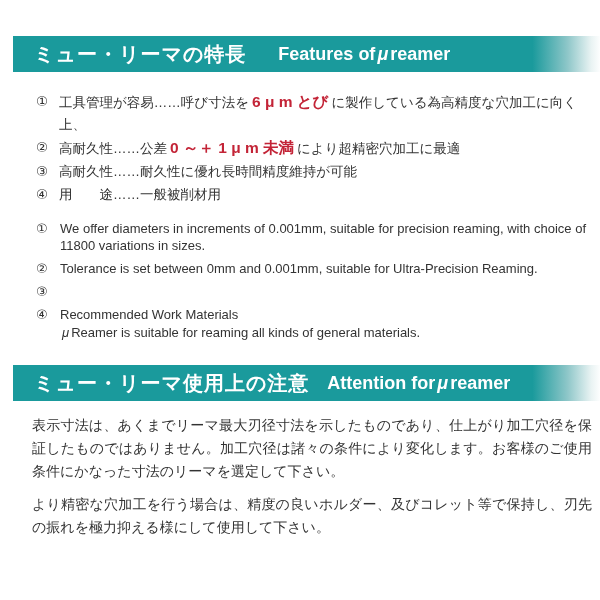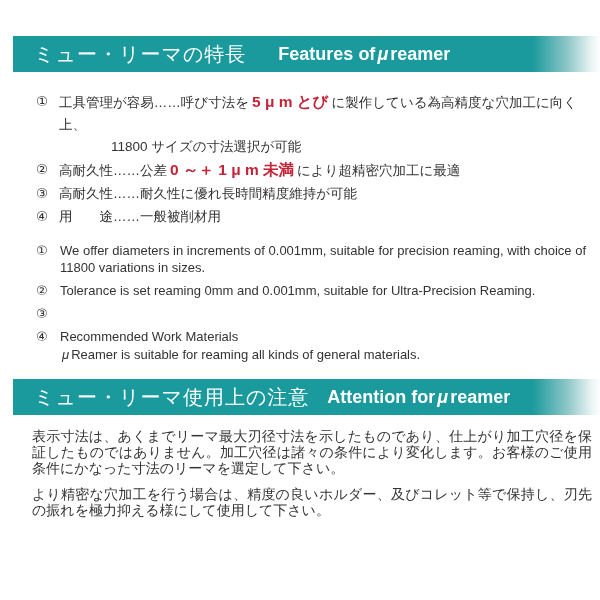--- a/index.html
+++ b/index.html
@@ -21,25 +21,25 @@
     margin-left: 13px;
     height: 36px;
     display: flex;
     align-items: center;
     padding-left: 21px;
     background: linear-gradient(90deg,
       #1a9a9c 0%, #1a9a9c 88.5%,
       #8fc7c9 94.5%, #e9f3f3 98.5%, #fdfefe 100%);
   }
   .bar1 { margin-top: 36px; }
-  .bar2 { margin-top: 16px; }
+  .bar2 { margin-top: 24px; }
   .bar-title-jp {
     color: #ffffff;
     font-size: 20px;
-    font-weight: normal;
+    font-weight: bold;
     letter-spacing: 1px;
     white-space: nowrap;
   }
   .bar-sub {
     color: #ffffff;
     font-size: 18px;
     font-weight: bold;
     white-space: nowrap;
   }
   .bar1 .bar-sub { margin-left: 32px; }
@@ -82,42 +82,42 @@
   .en-title { line-height: 17px; margin-bottom: 1px; }
   .en-text {
     text-align: justify;
     line-height: 17px;
   }
 
   
   .attn-p {
     margin: 13px 8px 0 32px;
     font-size: 14px;
-    line-height: 16px;
+    line-height: 23px;
     text-align: justify;
     color: #333333;
   }
   .attn-p2 { margin-top: 10px; }
 </style>
 </head>
 <body>
 
 <div class="page">
 
   <div class="bar bar1">
     <span class="bar-title-jp">ミュー・リーマの特長</span>
     <span class="bar-sub"><span>Features of</span><span class="mu">μ</span><span>reamer</span></span>
   </div>
 
   <div class="jp-list">
 
     <div class="jp-item">
       <span class="jp-num">①</span>
-      <span class="jp-text"><span>工具管理が容易……呼び寸法を</span><span class="red">5 μ m とび</span><span>に製作している為高精度な穴加工に向く上、</span><br>
-        <span class="jp-line2">11800 サイズの寸法選択が可能</span></span>
+      <span class="jp-text"><span>工具管理が容易……呼び寸法を</span><span class="red">6 μ m とび</span><span>に製作している為高精度な穴加工に向く上、</span><br>
+        </span>
     </div>
 
     <div class="jp-item">
       <span class="jp-num">②</span>
       <span class="jp-text"><span>高耐久性……公差</span><span class="red">0 ～＋ 1 μ m 未満</span><span>により超精密穴加工に最適</span></span>
     </div>
 
     <div class="jp-item">
       <span class="jp-num">③</span>
       <span class="jp-text">高耐久性……耐久性に優れ長時間精度維持が可能</span>
@@ -135,21 +135,21 @@
     <div class="en-item">
       <span class="en-num">①</span>
       <span class="en-body">
         <div class="en-text">We offer diameters in increments of 0.001mm, suitable for precision reaming, with choice of 11800 variations in sizes.</div>
       </span>
     </div>
 
     <div class="en-item">
       <span class="en-num">②</span>
       <span class="en-body">
-        <div class="en-text">Tolerance is set reaming 0mm and 0.001mm, suitable for Ultra-Precision Reaming.</div>
+        <div class="en-text">Tolerance is set between 0mm and 0.001mm, suitable for Ultra-Precision Reaming.</div>
       </span>
     </div>
 
     <div class="en-item">
       <span class="en-num">③</span>
       <span class="en-body">
       </span>
     </div>
 
     <div class="en-item">

